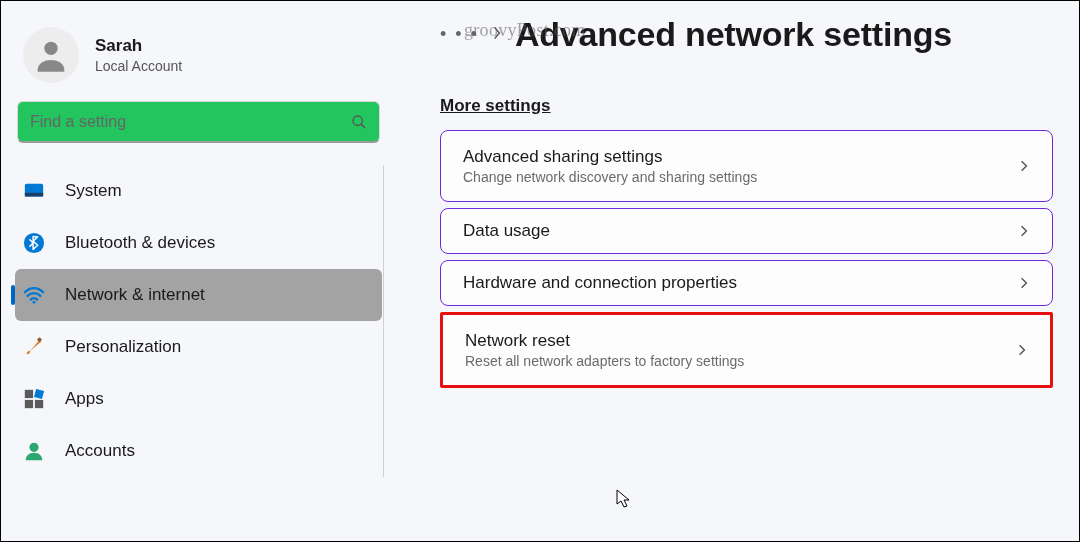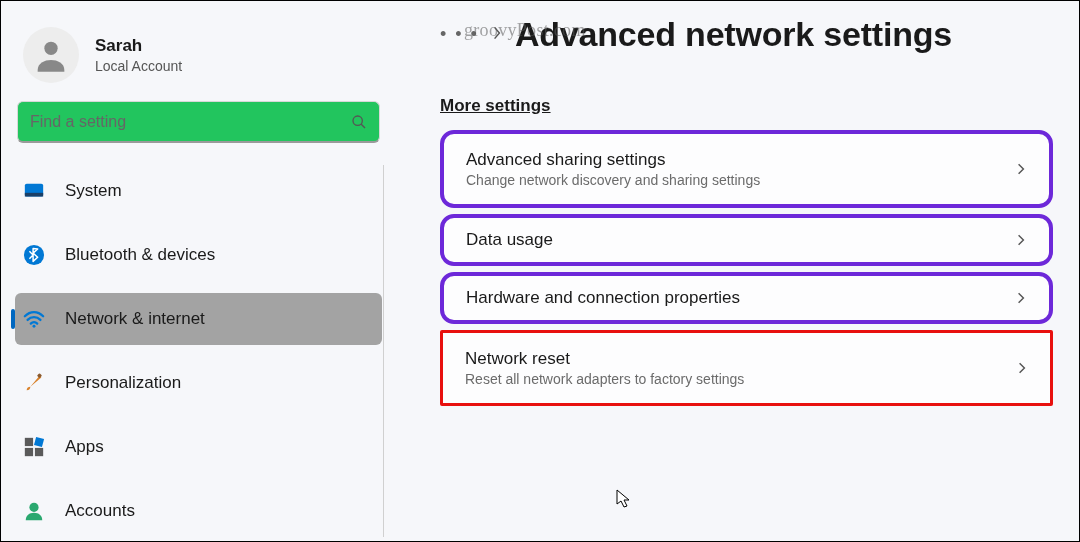--- a/index.html
+++ b/index.html
@@ -48,21 +48,21 @@
   }
   .search input {
     flex: 1;
     border: none; outline: none;
     background: transparent;
     font-size: 16px;
     color: #555;
   }
   .search input::placeholder { color: #666; }
   .search .sicon { width: 16px; height: 16px; stroke: #555; fill: none; stroke-width: 2; }
-  .nav { display: flex; flex-direction: column; gap: 12px; position: relative; }
+  .nav { display: flex; flex-direction: column; gap: 0; position: relative; }
   .nav-sep {
     position: absolute;
     right: 2px; top: 0; bottom: 0;
     width: 1px;
     background: #d0d0d0;
   }
   .nav-item {
     display: flex; align-items: center;
     gap: 20px;
     height: 52px;
@@ -105,22 +105,22 @@
   .section-label {
     font-size: 17px;
     font-weight: 600;
     color: #1a1a1a;
     margin-bottom: 14px;
     text-decoration: underline;
   }
   .cards { display: flex; flex-direction: column; gap: 6px; }
   .card {
     background: #fdfdfe;
-    border: 4px solid #6d28d9;
-    border-radius: 14px;
+    border: 1px solid #6d28d9;
+    border-radius: 8px;
     padding: 16px 22px;
     display: flex;
     align-items: center;
     justify-content: space-between;
     cursor: pointer;
   }
   .card.tall { padding: 12px 22px; }
   .card.highlight { border: 3px solid #e8100e; border-radius: 2px; }
   .card-labels .ctitle { font-size: 17px; color: #1a1a1a; }
   .card-labels .csub { font-size: 14px; color: #6b6b6b; margin-top: 2px; }

